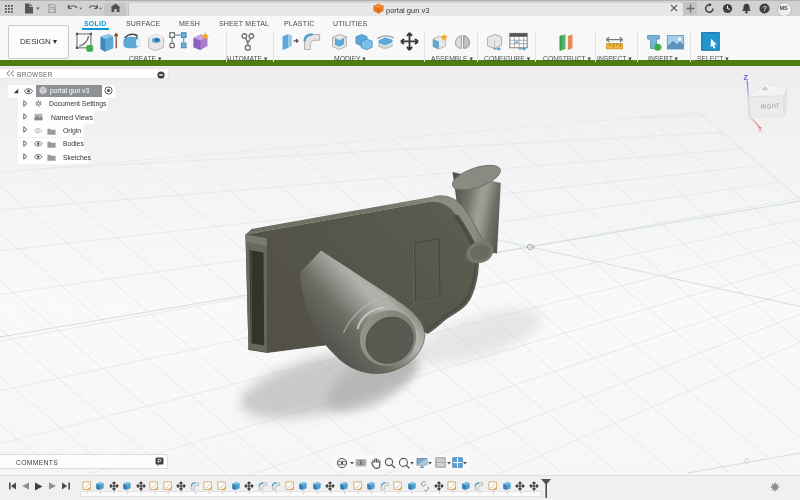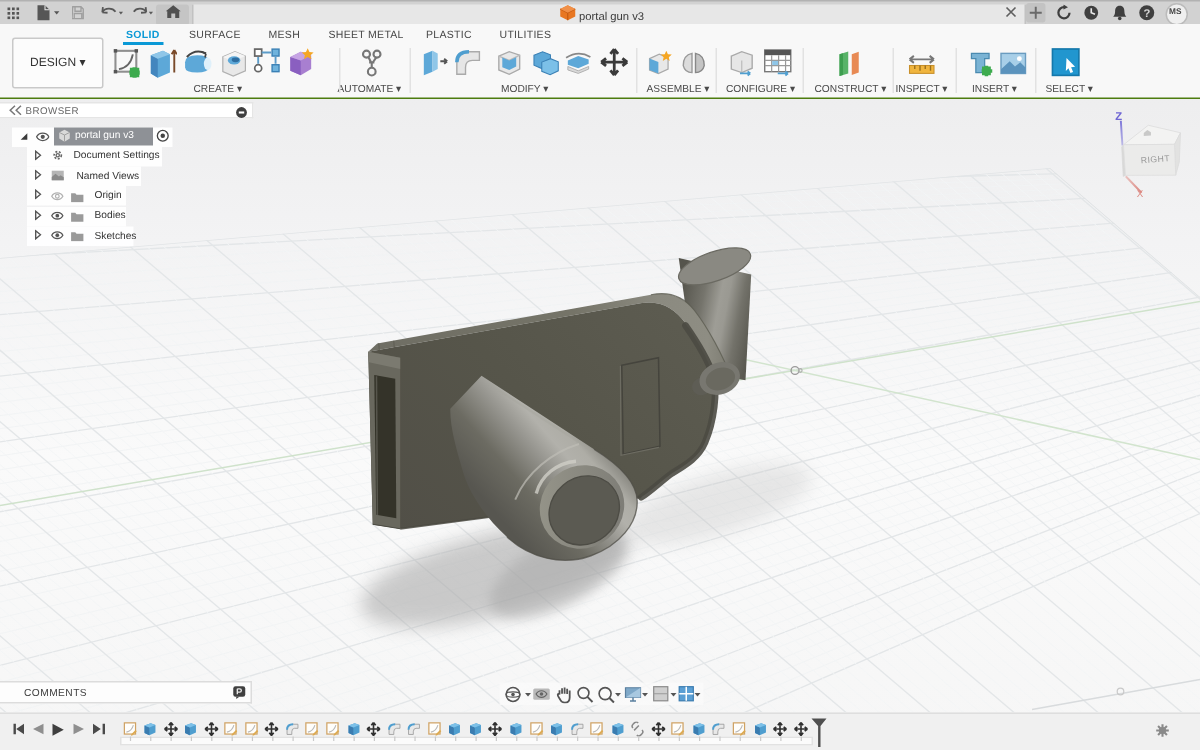--- a/index.html
+++ b/index.html
@@ -6,21 +6,21 @@
   body{width:800px;height:500px;overflow:hidden;position:relative;
        font-family:"Liberation Sans",sans-serif;background:#f1f1f1;}
   .abs{position:absolute;}
   #titlebar{position:absolute;left:0;top:0;width:800px;height:15.5px;
     background:#d2d2d2;border-top:1.5px solid #b2b2b2;box-sizing:border-box;}
   #tab{position:absolute;left:128px;top:1.5px;width:554px;height:14px;
     background:#e7e7e7;border-left:1px solid #c2c2c2;border-right:1px solid #c2c2c2;}
   #tabtitle{position:absolute;left:386px;top:4.5px;font-size:7.5px;color:#3a3a3a;}
   #homebox{position:absolute;left:104px;top:1.5px;width:22px;height:14px;background:#c5c5c5;border-radius:2px;}
   #toolbar{position:absolute;left:0;top:15.5px;width:800px;height:50.5px;background:#f8f8f8;
-    border-bottom:1px solid #4d7c0f;box-sizing:border-box;}
+    border-bottom:6px solid #4d7c0f;box-sizing:border-box;}
   .ttab{position:absolute;top:4.5px;font-size:7px;color:#484848;letter-spacing:0.2px;}
   #designbtn{position:absolute;left:8px;top:9px;width:59px;height:32px;background:#fcfcfc;
     border:1px solid #c9c9c9;border-radius:2px;font-size:8px;color:#333;
     display:flex;align-items:center;justify-content:center;}
   .glabel{position:absolute;top:39.5px;font-size:6.8px;color:#4a4a4a;}
   .gsep{position:absolute;top:16px;width:1px;height:30px;background:#e2e2e2;}
   #browserhead{position:absolute;left:0;top:68px;width:169px;height:11px;background:#fff;
     border:1px solid #e5e5e5;border-left:none;box-sizing:border-box;}
   #browserhead span{position:absolute;left:17px;top:2px;font-size:6.5px;color:#666;letter-spacing:.3px;}
   .brow{position:absolute;height:13px;background:rgba(255,255,255,.92);}

